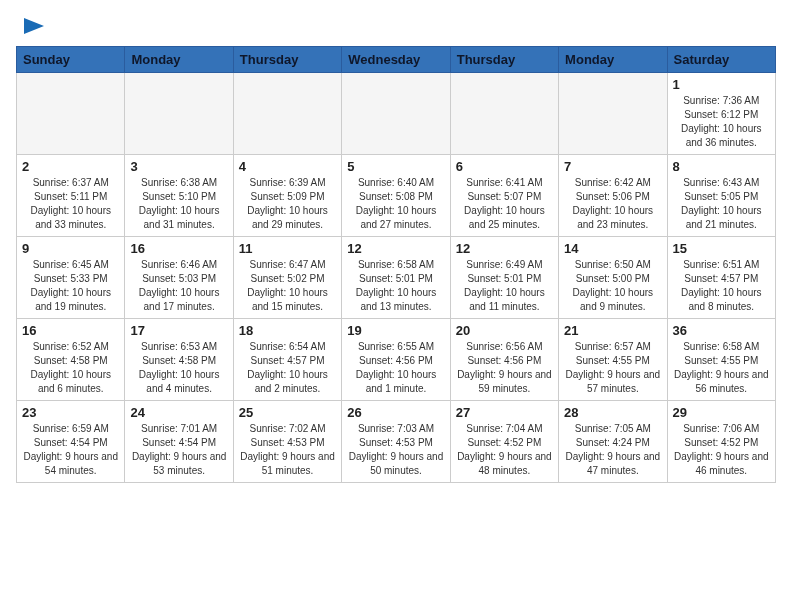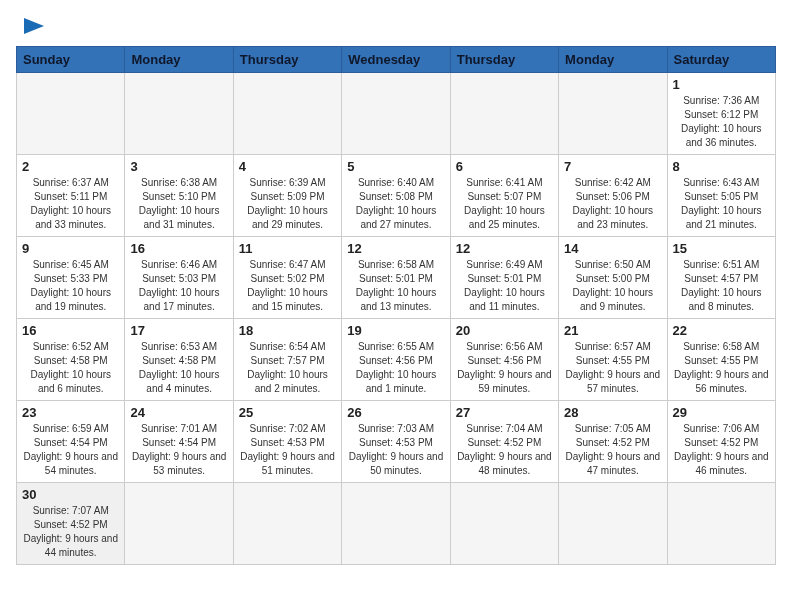--- a/index.html
+++ b/index.html
@@ -238,21 +238,21 @@
         </td>
         <td>
           <span class="day-number">17</span>
           <div class="day-info">Sunrise: 6:53 AM
 Sunset: 4:58 PM
 Daylight: 10 hours and 4 minutes.</div>
         </td>
         <td>
           <span class="day-number">18</span>
           <div class="day-info">Sunrise: 6:54 AM
-Sunset: 7:57 PM
+Sunset: 4:57 PM
 Daylight: 10 hours and 2 minutes.</div>
         </td>
         <td>
           <span class="day-number">19</span>
           <div class="day-info">Sunrise: 6:55 AM
 Sunset: 4:56 PM
 Daylight: 10 hours and 1 minute.</div>
         </td>
         <td>
           <span class="day-number">20</span>
@@ -260,21 +260,21 @@
 Sunset: 4:56 PM
 Daylight: 9 hours and 59 minutes.</div>
         </td>
         <td>
           <span class="day-number">21</span>
           <div class="day-info">Sunrise: 6:57 AM
 Sunset: 4:55 PM
 Daylight: 9 hours and 57 minutes.</div>
         </td>
         <td>
-          <span class="day-number">22</span>
+          <span class="day-number">36</span>
           <div class="day-info">Sunrise: 6:58 AM
 Sunset: 4:55 PM
 Daylight: 9 hours and 56 minutes.</div>
         </td>
       </tr>
       <tr>
         <td>
           <span class="day-number">23</span>
           <div class="day-info">Sunrise: 6:59 AM
 Sunset: 4:54 PM
@@ -300,38 +300,24 @@
         </td>
         <td>
           <span class="day-number">27</span>
           <div class="day-info">Sunrise: 7:04 AM
 Sunset: 4:52 PM
 Daylight: 9 hours and 48 minutes.</div>
         </td>
         <td>
           <span class="day-number">28</span>
           <div class="day-info">Sunrise: 7:05 AM
-Sunset: 4:52 PM
+Sunset: 4:24 PM
 Daylight: 9 hours and 47 minutes.</div>
         </td>
         <td>
           <span class="day-number">29</span>
           <div class="day-info">Sunrise: 7:06 AM
 Sunset: 4:52 PM
 Daylight: 9 hours and 46 minutes.</div>
         </td>
       </tr>
-      <tr class="last-row">
-        <td>
-          <span class="day-number">30</span>
-          <div class="day-info">Sunrise: 7:07 AM
-Sunset: 4:52 PM
-Daylight: 9 hours and 44 minutes.</div>
-        </td>
-        <td class="empty"></td>
-        <td class="empty"></td>
-        <td class="empty"></td>
-        <td class="empty"></td>
-        <td class="empty"></td>
-        <td class="empty"></td>
-      </tr>
     </tbody>
 </table>
 
 </body></html>

